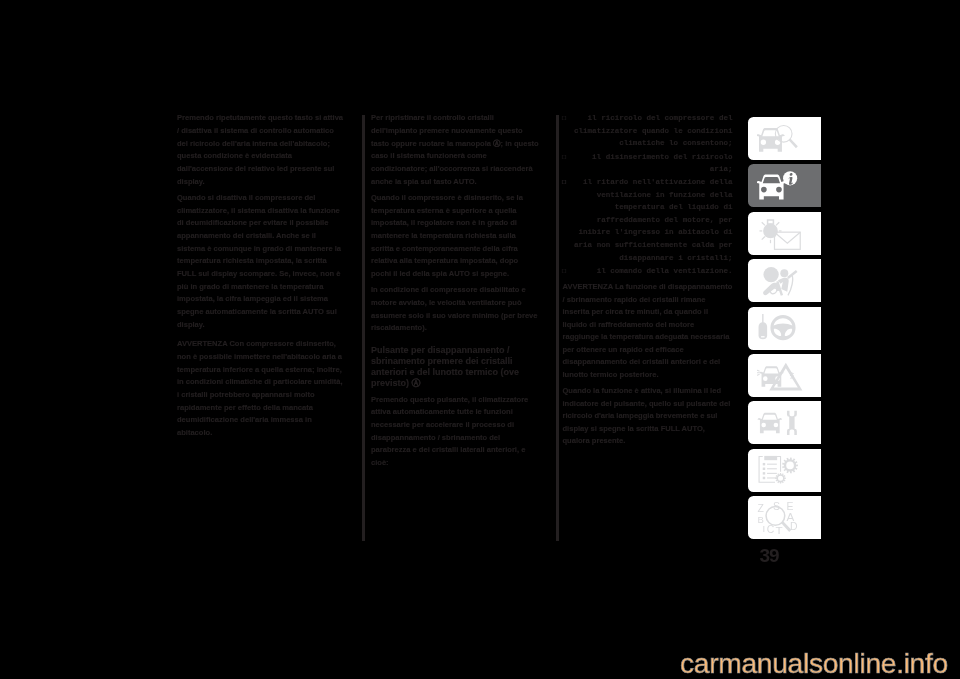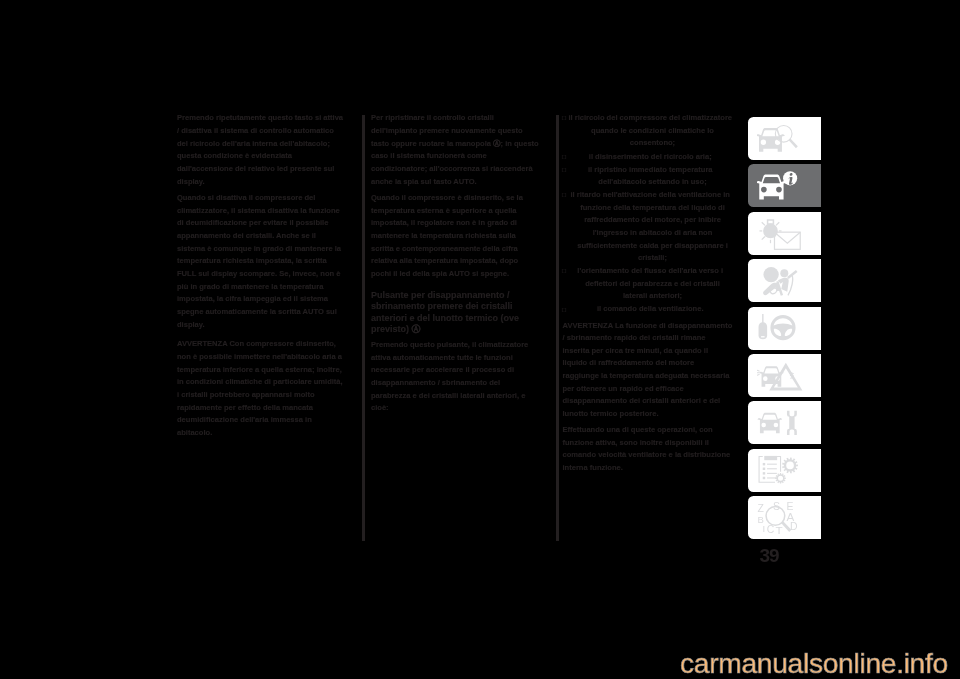--- a/index.html
+++ b/index.html
@@ -12,22 +12,22 @@
        -webkit-text-stroke:0.15px #231f20;}
   #col1{left:177px;width:169px;}
   #col2{left:371px;width:169px;}
   #col3{left:562.5px;width:170px;line-height:12.55px;}
   .sep{position:absolute;top:114.8px;width:3px;height:426px;background:#231f20;}
   #sep1{left:361.5px;}
   #sep2{left:555.5px;}
   p{margin:0 0 3.8px 0;text-align:left;}
   p[data-name="section-heading"]{font-size:9px;line-height:11.2px;margin:9.5px 0 4.2px 0;}
   p[data-name="warning-paragraph"]{padding-top:3.2px;}
-  .bullet{position:relative;padding-left:10px;margin:0 0 0.6px 0;text-align:center;
-          text-indent:-4.5px;}
+  .bullet{position:relative;padding-left:10px;margin:0 0 0.6px 0;text-align:right;
+          text-indent:-4.5px;font-family:Liberation Mono, monospace;}
   .bullet .bl{text-indent:0;}
   .bullet .bl{position:absolute;left:-0.5px;top:0.1px;font-size:6.8px;}
   .pagenum{position:absolute;left:759.5px;top:546px;color:#231f20;font-size:19px;
            font-weight:bold;line-height:19px;letter-spacing:-1px;}
   .rail{position:absolute;left:748px;top:116.8px;width:73px;}
   .tab{position:relative;width:73px;height:43px;background:#fff;
        border-radius:5.5px 0 0 5.5px;margin-bottom:4.45px;}
   .tab.active{background:#6d6e70;}
   .tab svg{position:absolute;display:block;fill:#dcdddf;color:#dcdddf;}
   .tab.active svg{fill:#ffffff;color:#ffffff;}
@@ -41,32 +41,32 @@
   <div class="sep" id="sep1" data-name="column-separator-left"></div>
   <div class="sep" id="sep2" data-name="column-separator-right"></div>
   <div class="col" id="col1" data-name="text-column-1">
       <p data-name="paragraph">Premendo ripetutamente questo tasto si attiva / disattiva il sistema di controllo automatico del ricircolo dell'aria interna dell'abitacolo; questa condizione è evidenziata dall'accensione del relativo led presente sul display.</p>
       <p data-name="paragraph">Quando si disattiva il compressore del climatizzatore, il sistema disattiva la funzione di deumidificazione per evitare il possibile appannamento dei cristalli. Anche se il sistema è comunque in grado di mantenere la temperatura richiesta impostata, la scritta FULL sul display scompare. Se, invece, non è più in grado di mantenere la temperatura impostata, la cifra lampeggia ed il sistema spegne automaticamente la scritta AUTO sul display.</p>
       <p data-name="warning-paragraph">AVVERTENZA Con compressore disinserito, non è possibile immettere nell'abitacolo aria a temperatura inferiore a quella esterna; inoltre, in condizioni climatiche di particolare umidità, i cristalli potrebbero appannarsi molto rapidamente per effetto della mancata deumidificazione dell'aria immessa in abitacolo.</p>
     </div>
   <div class="col" id="col2" data-name="text-column-2">
       <p data-name="paragraph">Per ripristinare il controllo cristalli dell'impianto premere nuovamente questo tasto oppure ruotare la manopola Ⓐ; in questo caso il sistema funzionerà come condizionatore; all'occorrenza si riaccenderà anche la spia sul tasto AUTO.</p>
       <p data-name="paragraph">Quando il compressore è disinserito, se la temperatura esterna è superiore a quella impostata, il regolatore non è in grado di mantenere la temperatura richiesta sulla scritta e contemporaneamente della cifra relativa alla temperatura impostata, dopo pochi il led della spia AUTO si spegne.</p>
+      <p data-name="paragraph">In condizione di compressore disabilitato e motore avviato, le velocità ventilatore può assumere solo il suo valore minimo (per breve riscaldamento).</p>
       <p data-name="section-heading">Pulsante per disappannamento / sbrinamento premere dei cristalli anteriori e del lunotto termico (ove previsto) Ⓐ</p>
       <p data-name="paragraph">Premendo questo pulsante, il climatizzatore attiva automaticamente tutte le funzioni necessarie per accelerare il processo di disappannamento / sbrinamento del parabrezza e dei cristalli laterali anteriori, e cioè:</p>
     </div>
   <div class="col" id="col3" data-name="text-column-3">
       <p class="bullet" data-name="bullet-item"><span class="bl" data-name="bullet-marker">□</span><span class="bt" data-name="bullet-text">il ricircolo del compressore del climatizzatore quando le condizioni climatiche lo consentono;</span></p>
       <p class="bullet" data-name="bullet-item"><span class="bl" data-name="bullet-marker">□</span><span class="bt" data-name="bullet-text">il disinserimento del ricircolo aria;</span></p>
-      <p class="bullet" data-name="bullet-item"><span class="bl" data-name="bullet-marker">□</span><span class="bt" data-name="bullet-text">il ripristino immediato temperatura dell'abitacolo settando in uso;</span></p>
+      <p class="bullet" data-name="bullet-item"><span class="bl" data-name="bullet-marker">□</span></p>
       <p class="bullet" data-name="bullet-item"><span class="bl" data-name="bullet-marker">□</span><span class="bt" data-name="bullet-text">il ritardo nell'attivazione della ventilazione in funzione della temperatura del liquido di raffreddamento del motore, per inibire l'ingresso in abitacolo di aria non sufficientemente calda per disappannare i cristalli;</span></p>
-      <p class="bullet" data-name="bullet-item"><span class="bl" data-name="bullet-marker">□</span><span class="bt" data-name="bullet-text">l'orientamento del flusso dell'aria verso i deflettori del parabrezza e dei cristalli laterali anteriori;</span></p>
       <p class="bullet" data-name="bullet-item"><span class="bl" data-name="bullet-marker">□</span><span class="bt" data-name="bullet-text">il comando della ventilazione.</span></p>
       <p data-name="warning-paragraph">AVVERTENZA La funzione di disappannamento / sbrinamento rapido dei cristalli rimane inserita per circa tre minuti, da quando il liquido di raffreddamento del motore raggiunge la temperatura adeguata necessaria per ottenere un rapido ed efficace disappannamento dei cristalli anteriori e del lunotto termico posteriore.</p>
-      <p data-name="paragraph">Effettuando una di queste operazioni, con funzione attiva, sono inoltre disponibili il comando velocità ventilatore e la distribuzione interna funzione.</p>
+      <p data-name="paragraph">Quando la funzione è attiva, si illumina il led indicatore del pulsante, quello sul pulsante del ricircolo d'aria lampeggia brevemente e sul display si spegne la scritta FULL AUTO, qualora presente.</p>
     </div>
   <div class="pagenum" data-name="page-number">39</div>
   <div class="rail" id="rail" data-name="chapter-tab-rail">
       <div class="tab" data-name="chapter-tab-car-search"><span data-name="car-search-icon"><svg width="46" height="32" viewBox="0 0 150 104" style="left:8.6px;top:6px">
             <g transform="translate(-6,12) scale(1.0)">
               <path fill-rule="evenodd" d="M33 4C29 4 26.6 6 25.4 9.9L19.4 27.5L11.2 24.6C8.9 23.8 7 24.4 5.6 26.2L3 29.6L12.6 31.7L12.6 81.5L26.6 81.5L26.6 71.5L73.4 71.5L73.4 81.5L87.4 81.5L87.4 31.7L97 29.6L94.4 26.2C93 24.4 91.1 23.8 88.8 24.6L80.6 27.5L74.6 9.9C73.4 6 71 4 67 4ZM33.4 11.6L66.6 11.6C68.9 11.6 70.2 12.5 70.9 14.6L76.6 31.1L23.4 31.1L29.1 14.6C29.8 12.5 31.1 11.6 33.4 11.6ZM26.8 42A8.7 8.7 0 1 0 26.8 59.4A8.7 8.7 0 1 0 26.8 42ZM73.2 42A8.7 8.7 0 1 0 73.2 59.4A8.7 8.7 0 1 0 73.2 42Z"></path>
             </g>
             <g transform="translate(58,6)">
               <path fill-rule="evenodd" d="M29 0A29 29 0 1 0 29 58A29 29 0 1 0 29 0ZM29 3.6A25.4 25.4 0 1 1 29 54.4A25.4 25.4 0 1 1 29 3.6Z"></path>
               <path d="M45.4 50L50.8 44.6L75 70L69 75.8Z"></path>

